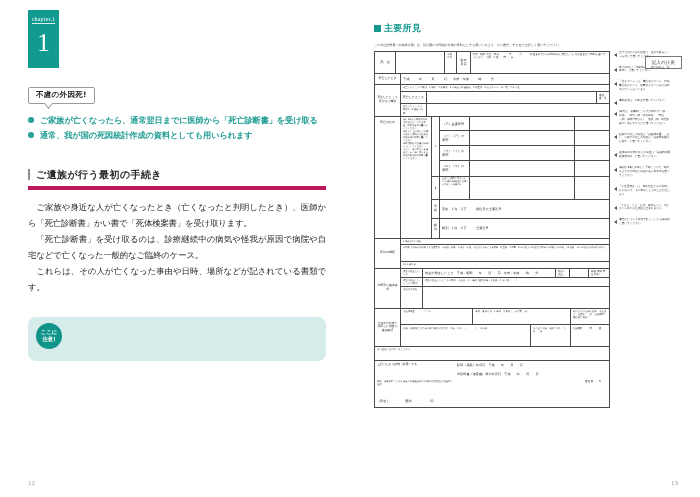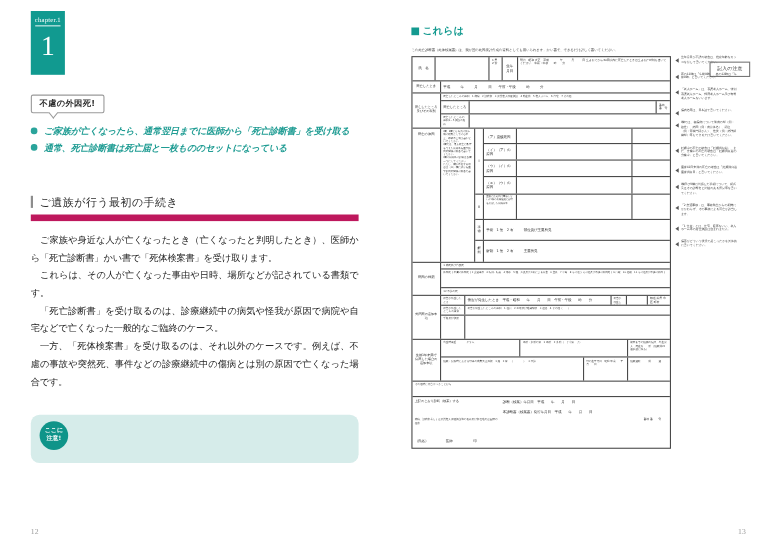--- a/index.html
+++ b/index.html
@@ -110,21 +110,20 @@
     background: #fff;
     border-right: 1px solid #9a9a9a;
     border-bottom: 1px solid #9a9a9a;
     transform: rotate(45deg) skew(6deg,6deg);
   }
 
   .bullets {
     margin-top: 9px;
     list-style: none;
     padding: 0;
-    font-style: italic;
   }
   .bullets li {
     position: relative;
     padding-left: 12px;
     color: #1f9c93;
     font-size: 8.2px;
     line-height: 1.75;
     font-weight: bold;
     font-family: "DejaVu Sans", "Liberation Sans", sans-serif;
     letter-spacing: -.1px;
@@ -136,28 +135,29 @@
     left: 0;
     top: 4px;
     width: 5.5px;
     height: 5.5px;
     border-radius: 50%;
     background: #2aa49b;
   }
 
   
   .sec-head {
-    margin-top: 35px;
-    border-bottom: 6px solid #be185d;
+    margin-top: 25px;
+    border-bottom: 4px solid #be185d;
     padding: 0 0 4px 8px;
     position: relative;
     font-size: 10px;
     color: #2b2b2b;
     font-family: "DejaVu Sans", "Liberation Sans", sans-serif;
     letter-spacing: .4px;
+    font-weight: bold;
   }
   .sec-head::before {
     content: "";
     position: absolute;
     left: 0;
     top: 1px;
     width: 1.5px;
     height: 11px;
     background: #8d8d8d;
   }
@@ -366,48 +366,47 @@
         <span class="ch-num">1</span>
       </div>
     </div>
 
     <div class="check-wrap">
       <span class="check-bubble">不慮の外因死!</span>
     </div>
 
     <ul class="bullets">
       <li>ご家族が亡くなったら、通常翌日までに医師から「死亡診断書」を受け取る</li>
-      <li>通常、死亡診断書は死亡届と一枚もののセットになっている</li>
+      <li>通常、我が国の死因統計作成の資料としても用いられます</li>
     </ul>
 
     <div class="sec-head">ご遺族が行う最初の手続き</div>
 
     <div class="body-copy">
       <p>ご家族や身近な人が亡くなったとき（亡くなったと判明したとき）、医師から「死亡診断書」かい書で「死体検案書」を受け取ります。</p>
+      <p>「死亡診断書」を受け取るのは、診療継続中の病気や怪我が原因で病院や自宅などで亡くなった一般的なご臨終のケース。</p>
       <p>これらは、その人が亡くなった事由や日時、場所などが記されている書類です。</p>
-      <p>「死亡診断書」を受け取るのは、診療継続中の病気や怪我が原因で病院や自宅などで亡くなった一般的なご臨終のケース。</p>
-      <p>一方、「死体検案書」を受け取るのは、それ以外のケースです。例えば、不慮の事故や突然死、事件などの診療継続中の傷病とは別の原因で亡くなった場合です。</p>
     </div>
 
     <div class="callout">
       <div class="callout-badge">
         <span>ここに</span>
         <span>注意!</span>
       </div>
 
     </div>
 
     <div class="folio folio-left">12</div>
   </div>
 
   <div class="page-right">
 
     <div class="fig-label">
       <span class="sq"></span>
-      <span>これらは</span>
+      <span>主要所見</span>
     </div>
 
     <div class="form-outer">
       <div class="kinyu-box">記入の注意</div>
       <div class="form-note">この死亡診断書（死体検案書）は、我が国の死因統計作成の資料としても用いられます。かい書で、できるだけ詳しく書いてください。</div>
 
       <div class="form-body">
 
         <div class="grid">
 

